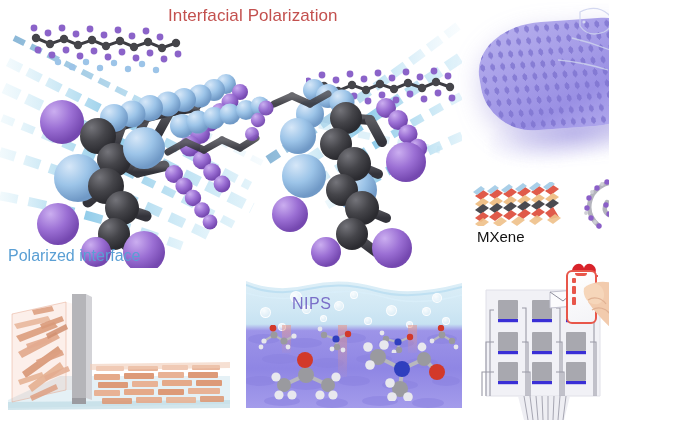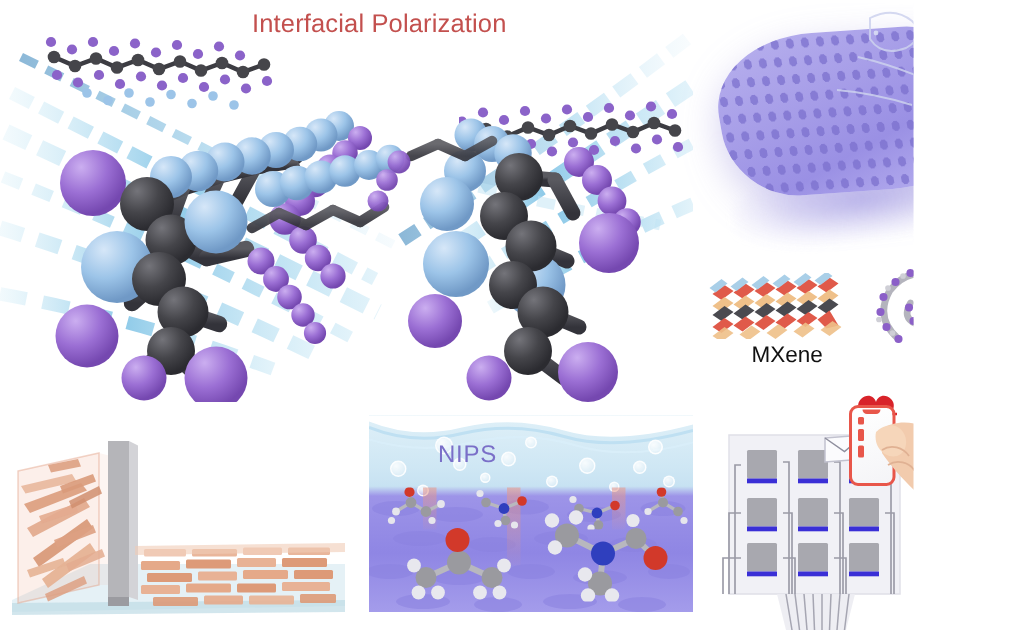--- a/index.html
+++ b/index.html
@@ -23,21 +23,21 @@
     box-shadow:0 10px 26px rgba(140,130,215,.40);}
   .film-pores{position:absolute;inset:0;border-radius:inherit;
     background-image:radial-gradient(ellipse 3.6px 5px at 50% 50%, rgba(123,112,205,.80) 0 70%, rgba(0,0,0,0) 71%);
     background-size:10px 12px;opacity:.92;}
   .film-shadow{position:absolute;left:36px;top:106px;width:172px;height:52px;
     background:radial-gradient(ellipse at 50% 50%, rgba(160,152,228,.55) 0%, rgba(190,185,240,.18) 55%, rgba(255,255,255,0) 78%);
     filter:blur(3px);transform:rotate(-8deg);}
 
   
   #mat-panel{left:455px;top:176px;width:230px;height:86px;}
-  .mat-label{position:absolute;font-size:15px;color:#111;white-space:nowrap;margin-left:24px;}
+  .mat-label{position:absolute;font-size:15px;color:#111;white-space:nowrap;}
 
   
   #blade-panel{left:2px;top:280px;width:230px;height:138px;overflow:hidden;}
   .blade-title{position:absolute;left:112px;top:36px;font-size:17px;color:#ef7c3c;white-space:nowrap;}
 
   
   #nips-panel{left:246px;top:277px;width:216px;height:131px;overflow:hidden;
     background:linear-gradient(180deg,#dff0f8 0%,#cfe7f4 26%,#c7e2f2 36%,#9d94e8 41%,#8f86e4 70%,#a49ceb 100%);}
   .nips-title{position:absolute;left:46px;top:18px;font-size:16px;color:#7a6fc8;letter-spacing:.5px;}
   .bubble{position:absolute;border-radius:50%;border:1px solid rgba(255,255,255,.85);
@@ -339,20 +339,21 @@
         <path d="M74,48 L92,38"></path>
       </g>
       <g fill="url(#gF)" opacity=".95">
         <circle cx="30" cy="52" r="7.6"></circle>
           <circle cx="22" cy="64" r="7.2"></circle>
         <circle cx="16" cy="78" r="7"></circle>
       </g>
     </svg>
 
     <div class="abs title-ip">Interfacial Polarization</div>
+    <div class="abs title-pi">Polarized interface</div>
   </div>
 
   <div id="film-panel" class="abs">
     <div class="film-shadow"></div>
     <div class="film-body">
       <div class="film-pores"></div>
     </div>
     <svg class="abs" style="left:102px;top:0;" width="130" height="110">
       <g stroke="#cdd2ee" stroke-width="1.3" fill="none" opacity=".85">
         <path d="M26,10 Q42,2 54,12 Q64,22 50,30 Q34,36 26,24 Z"></path>

